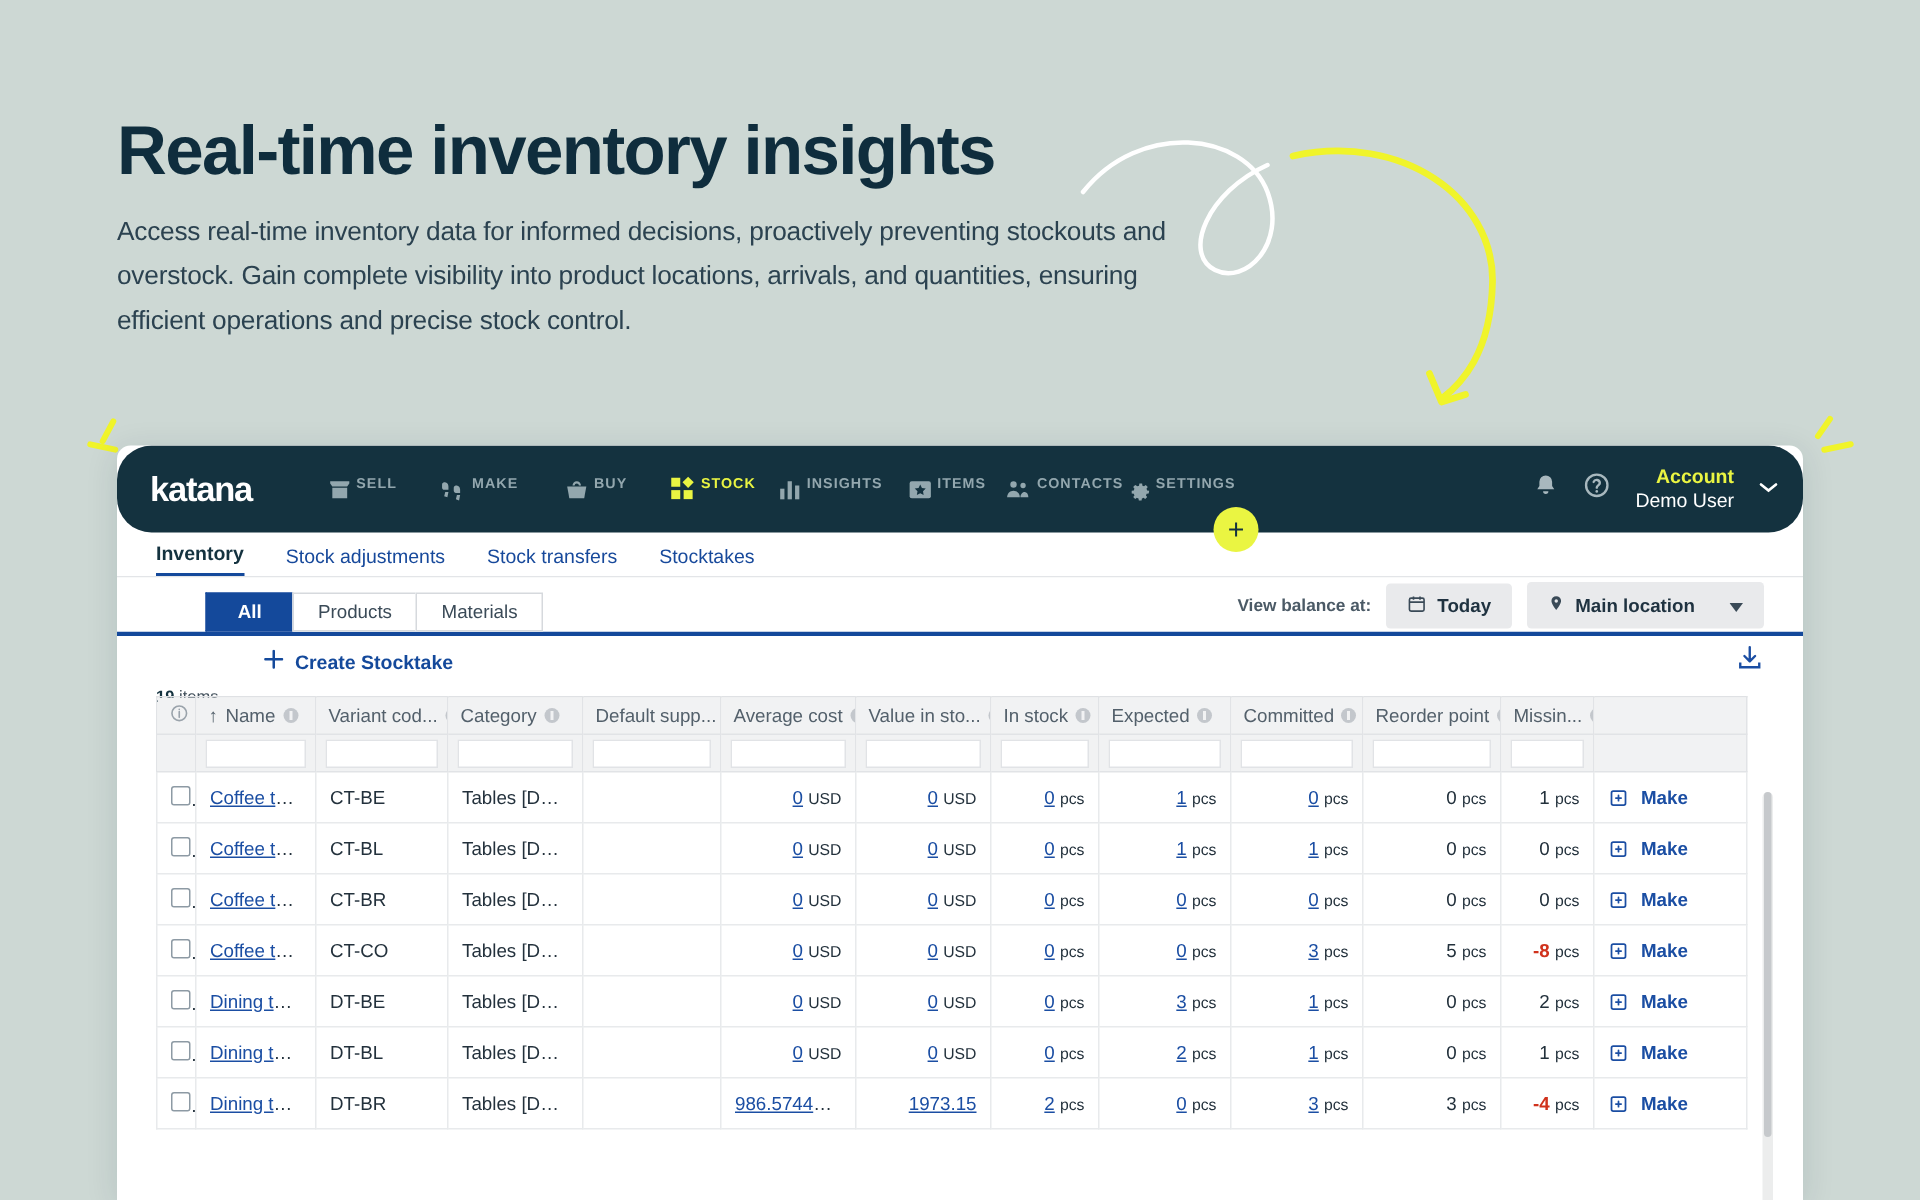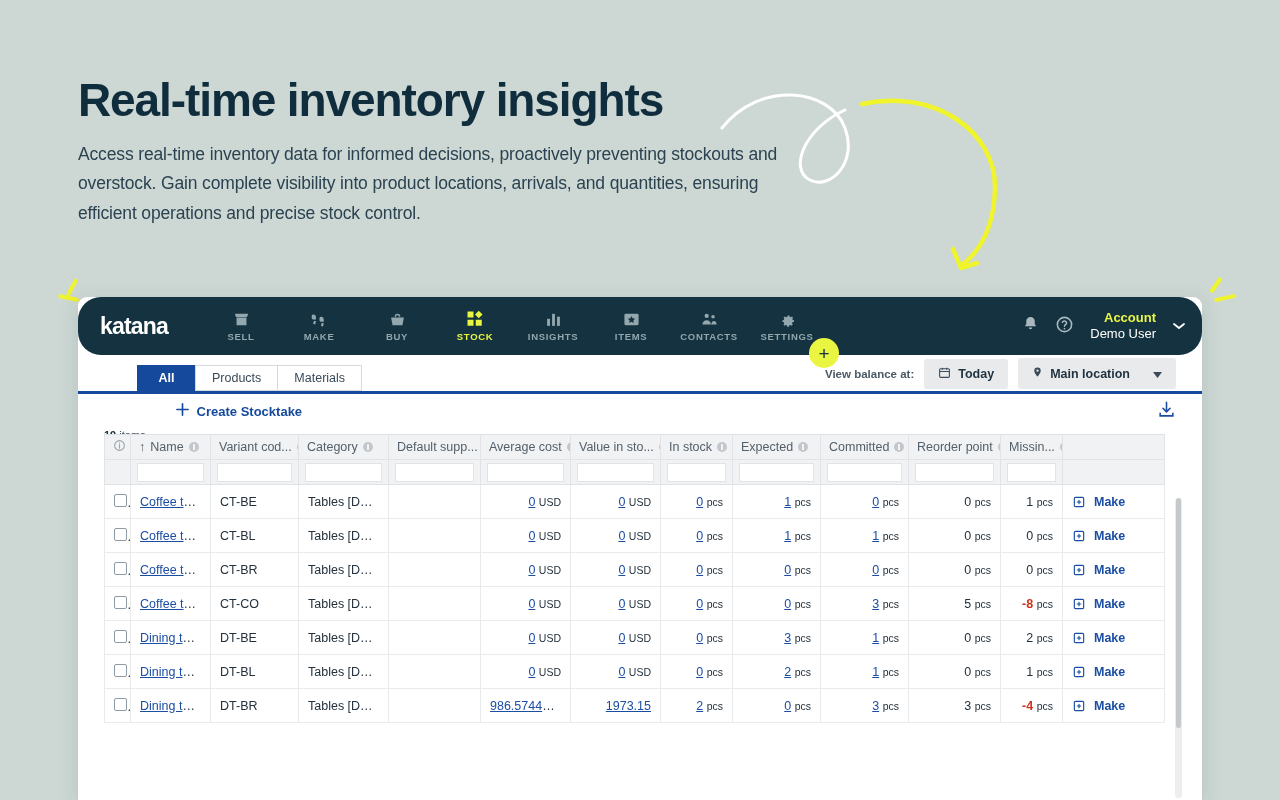--- a/index.html
+++ b/index.html
@@ -37,21 +37,21 @@
   }
 
   
   .topnav {
     height:58px; background:#14323f; display:flex; align-items:center;
     position:relative; padding-left:22px;border-radius:23px;
   }
   .logo { font-size:23px; font-weight:bold; color:#fff; letter-spacing:-0.8px; margin-right:34px; }
   .navitems { display:flex; align-items:center; }
   .navitem {
-    width:78px; display:flex; flex-direction:column; align-items:center;
+    width:78px; display:flex; flex-direction:row; 
     justify-content:center; cursor:pointer; gap:3px;
   }
   .navitem .ico { height:18px; display:flex; align-items:center; justify-content:center; }
   .navitem .lbl { font-size:9.5px; letter-spacing:.7px; color:#93a7ae; font-weight:bold; }
   .navitem.active .lbl { color:#eaf542; }
   .navright { position:absolute; right:16px; top:0; height:58px; display:flex; align-items:center; gap:16px; }
   .acct { text-align:right; line-height:1.25; }
   .acct .a1 { font-size:13px; font-weight:bold; color:#eaf542; }
   .acct .a2 { font-size:13px; color:#fff; }
   .plusfab {
@@ -261,20 +261,26 @@
         </div>
         <span>
           <svg width="14" height="10" viewBox="0 0 14 10" fill="none" stroke="#fff" stroke-width="1.8">
               <path d="M2 3l5 4 5-4" stroke-linecap="round"></path>
             </svg>
         </span>
       </div>
     </div>
     <div class="plusfab">+</div>
 
+    <div class="subtabs">
+      <div class="subtab active">Inventory</div>
+      <div class="subtab">Stock adjustments</div>
+      <div class="subtab">Stock transfers</div>
+      <div class="subtab">Stocktakes</div>
+    </div>
 
     <div class="segbar">
       <div class="seg">
         <div class="segbtn active">All</div>
         <div class="segbtn">Products</div>
         <div class="segbtn">Materials</div>
       </div>
       <div class="balance">
         <span class="balance-lbl">View balance at:</span>
         <div class="pill">

